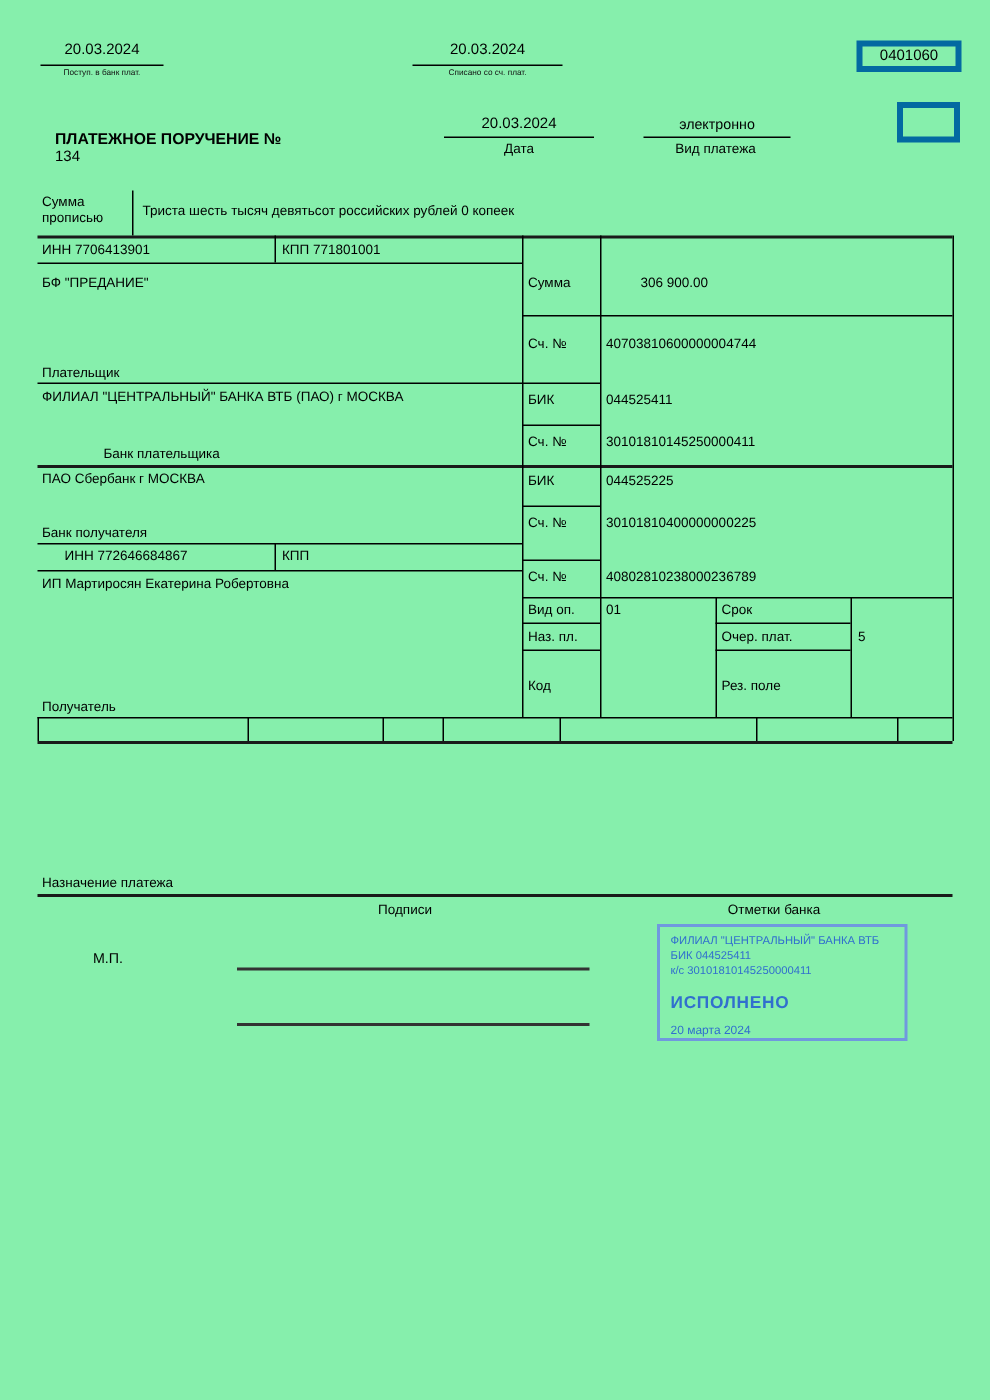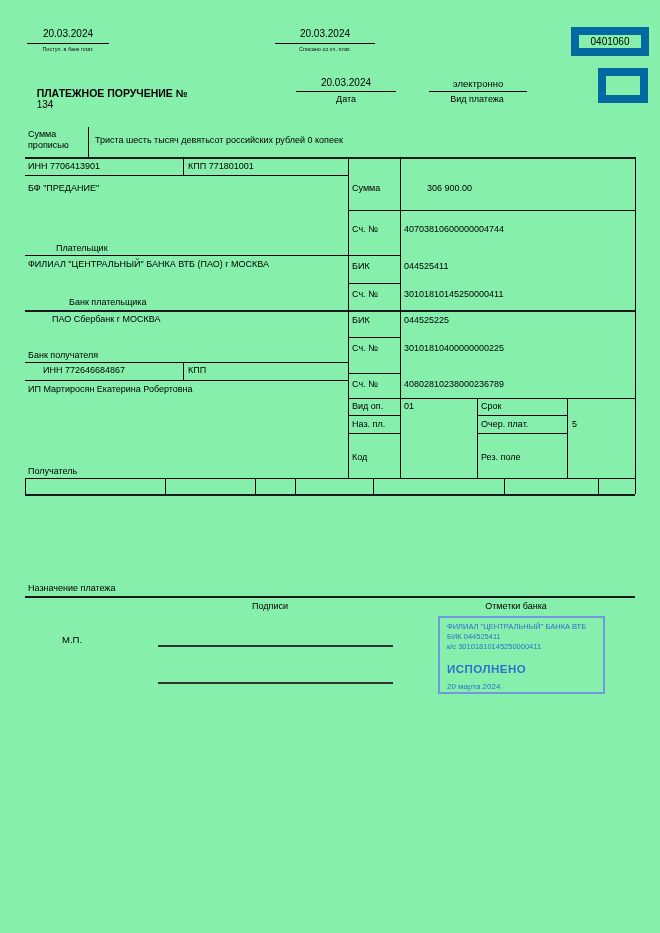--- a/index.html
+++ b/index.html
@@ -6,21 +6,21 @@
   .page{position:relative;width:660px;height:933px;background:#86efac;overflow:hidden;
         font-family:"Liberation Sans",sans-serif;color:#000;}
   .t{position:absolute;font-size:9px;line-height:11px;white-space:pre;}
   .b{font-weight:bold;}
   .c{text-align:center;}
   .sm{font-size:5.5px;line-height:7px;color:#111;}
   .d10{font-size:10px;}
   .hl{position:absolute;height:1px;background:#000;}
   .hl2{position:absolute;height:2px;background:#1a1a1a;}
   .vl{position:absolute;width:1px;background:#000;}
-  .box{position:absolute;border:8px solid #0369a1;display:flex;align-items:center;justify-content:center;}
+  .box{position:absolute;border:4px solid #0369a1;display:flex;align-items:center;justify-content:center;}
   .stamp{position:absolute;left:438px;top:616px;width:156px;height:70px;border:2px solid #7099de;
          padding:4px 0 0 7px;color:#316fce;}
   .stamp .sline{font-size:7.5px;line-height:10px;white-space:nowrap;}
   .stamp .status{font-size:11.5px;font-weight:bold;margin-top:11px;letter-spacing:.5px;}
   .stamp .sdate{font-size:8px;margin-top:7px;}
 </style>
 </head>
 <body>
 
 <div class="page">
@@ -62,33 +62,33 @@
   <div class="t" style="left:188px;top:161px;">КПП 771801001</div>
   <div class="hl" style="left:25px;top:175px;width:323px;"></div>
 
   <div class="t" style="left:28px;top:183px;">БФ "ПРЕДАНИЕ"</div>
   <div class="t" style="left:352px;top:183px;">Сумма</div>
   <div class="t" style="left:427px;top:183px;">306 900.00</div>
   <div class="hl" style="left:348px;top:210px;width:287px;"></div>
 
   <div class="t" style="left:352px;top:224px;">Сч. №</div>
   <div class="t" style="left:404px;top:224px;">40703810600000004744</div>
-  <div class="t" style="left:28px;top:243px;margin-left:28px;">Плательщик</div>
+  <div class="t" style="left:28px;top:243px;">Плательщик</div>
   <div class="hl" style="left:25px;top:255px;width:375px;"></div>
 
   <div class="t" style="left:28px;top:259px;">ФИЛИАЛ "ЦЕНТРАЛЬНЫЙ" БАНКА ВТБ (ПАО) г МОСКВА</div>
   <div class="t" style="left:352px;top:261px;">БИК</div>
   <div class="t" style="left:404px;top:261px;">044525411</div>
   <div class="hl" style="left:348px;top:283px;width:52px;"></div>
   <div class="t" style="left:352px;top:289px;">Сч. №</div>
   <div class="t" style="left:404px;top:289px;">30101810145250000411</div>
   <div class="t" style="left:28px;top:297px;padding-left:41px;">Банк плательщика</div>
   <div class="hl2" style="left:25px;top:310px;width:610px;"></div>
 
-  <div class="t" style="left:28px;top:314px;margin-left:24px;">ПАО Сбербанк г МОСКВА</div>
+  <div class="t" style="left:28px;top:314px;">ПАО Сбербанк г МОСКВА</div>
   <div class="t" style="left:352px;top:315px;">БИК</div>
   <div class="t" style="left:404px;top:315px;">044525225</div>
   <div class="hl" style="left:348px;top:337px;width:52px;"></div>
   <div class="t" style="left:352px;top:343px;">Сч. №</div>
   <div class="t" style="left:404px;top:343px;">30101810400000000225</div>
   <div class="t" style="left:28px;top:350px;">Банк получателя</div>
   <div class="hl" style="left:25px;top:362px;width:323px;"></div>
 
   <div class="t" style="left:28px;top:365px;padding-left:15px;">ИНН 772646684867</div>
   <div class="vl" style="left:183px;top:362px;height:18px;"></div>

